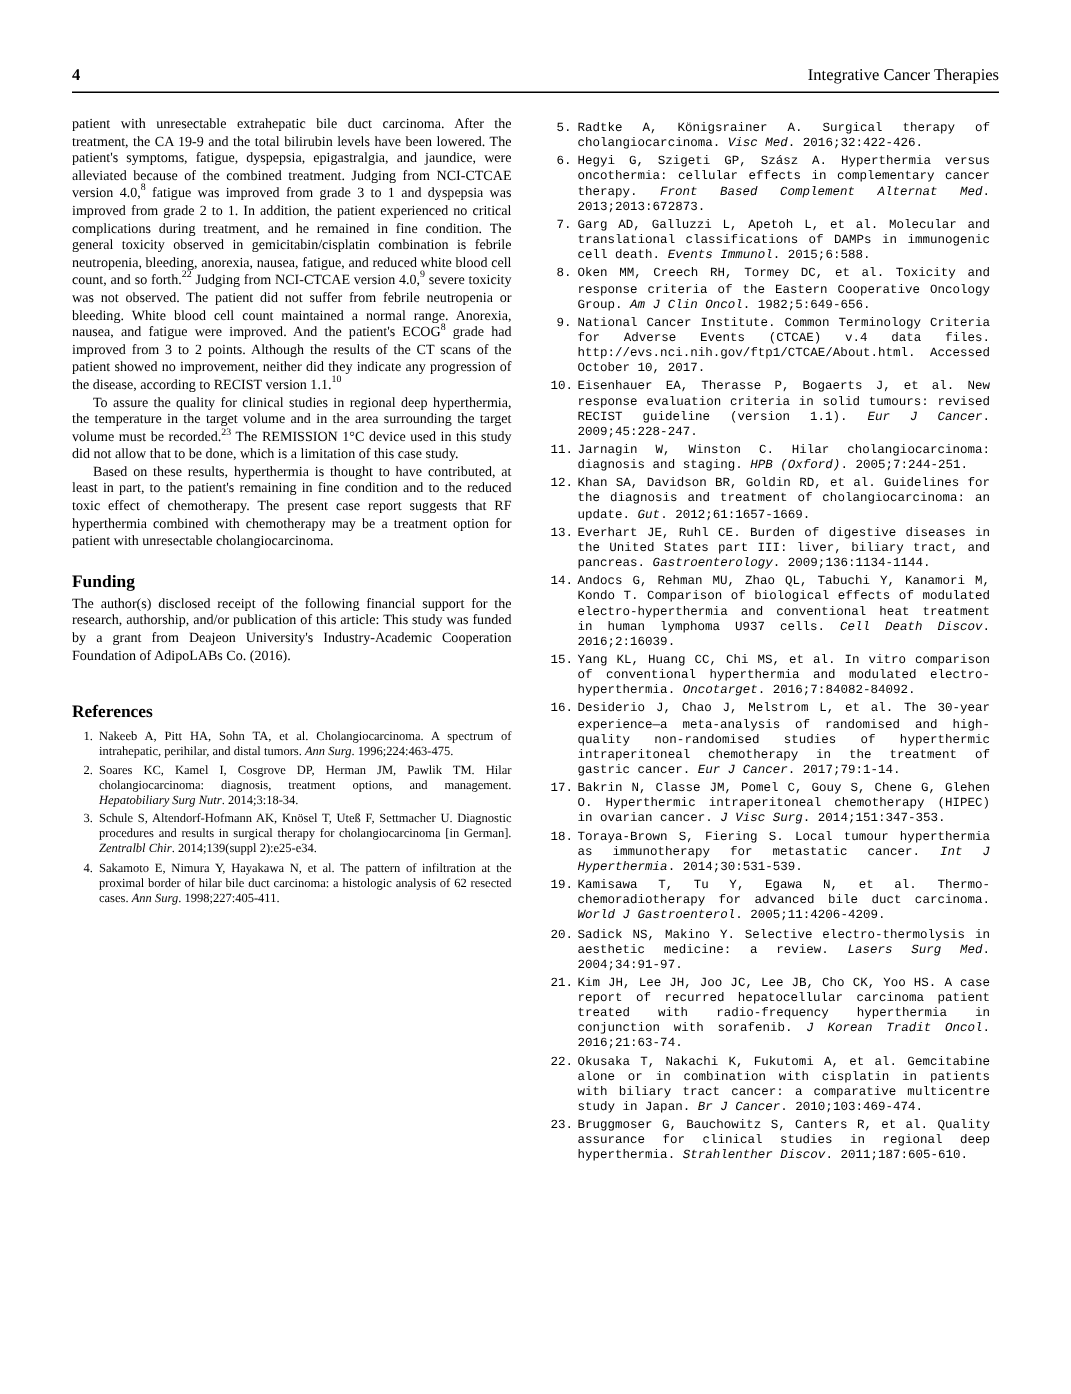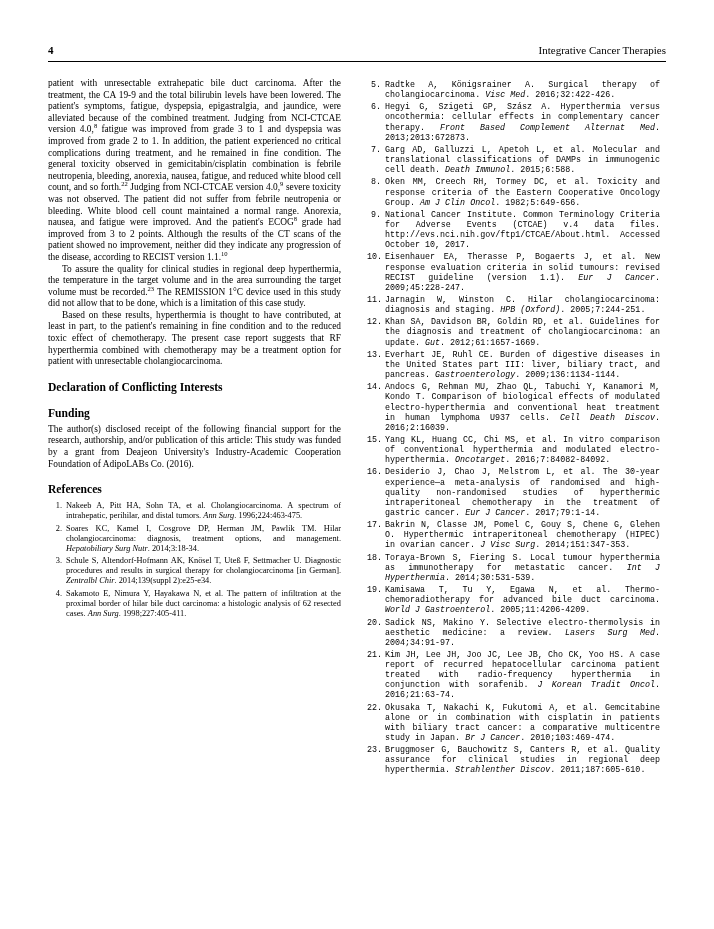--- a/index.html
+++ b/index.html
@@ -65,21 +65,21 @@
   }
   h2.section {
     font-size: 11.6px;
     font-weight: bold;
     margin: 13px 0 4px 0;
     line-height: 13px;
   }
   h2.refs {
     font-size: 11.6px;
     font-weight: bold;
-    margin: 13px 0 5px 0;
+    margin: 24px 0 5px 0;
   }
   ol.reflist {
     margin: 0;
     padding: 0 0 0 18px;
     list-style: none;
     counter-reset: refctr;
   }
   ol.reflist li {
     position: relative;
     counter-increment: refctr;
@@ -110,40 +110,39 @@
     <span class="jtitle">Integrative Cancer Therapies</span>
   </div>
 
   <div class="cols">
 
     <div class="col">
       <p class="body first">patient with unresectable extrahepatic bile duct carcinoma. After the treatment, the CA 19-9 and the total bilirubin levels have been lowered. The patient's symptoms, fatigue, dyspepsia, epigastralgia, and jaundice, were alleviated because of the combined treatment. Judging from NCI-CTCAE version 4.0,<sup>8</sup> fatigue was improved from grade 3 to 1 and dyspepsia was improved from grade 2 to 1. In addition, the patient experienced no critical complications during treatment, and he remained in fine condition. The general toxicity observed in gemicitabin/cisplatin combination is febrile neutropenia, bleeding, anorexia, nausea, fatigue, and reduced white blood cell count, and so forth.<sup>22</sup> Judging from NCI-CTCAE version 4.0,<sup>9</sup> severe toxicity was not observed. The patient did not suffer from febrile neutropenia or bleeding. White blood cell count maintained a normal range. Anorexia, nausea, and fatigue were improved. And the patient's ECOG<sup>8</sup> grade had improved from 3 to 2 points. Although the results of the CT scans of the patient showed no improvement, neither did they indicate any progression of the disease, according to RECIST version 1.1.<sup>10</sup></p>
       <p class="body">To assure the quality for clinical studies in regional deep hyperthermia, the temperature in the target volume and in the area surrounding the target volume must be recorded.<sup>23</sup> The REMISSION 1°C device used in this study did not allow that to be done, which is a limitation of this case study.</p>
       <p class="body">Based on these results, hyperthermia is thought to have contributed, at least in part, to the patient's remaining in fine condition and to the reduced toxic effect of chemotherapy. The present case report suggests that RF hyperthermia combined with chemotherapy may be a treatment option for patient with unresectable cholangiocarcinoma.</p>
 
-      <h2 class="section">Declaration of Conflicting Interests</h2>
 
       <h2 class="section">Funding</h2>
       <p class="body first">The author(s) disclosed receipt of the following financial support for the research, authorship, and/or publication of this article: This study was funded by a grant from Deajeon University's Industry-Academic Cooperation Foundation of AdipoLABs Co. (2016).</p>
 
       <h2 class="refs">References</h2>
       <ol class="reflist">
           <li>Nakeeb A, Pitt HA, Sohn TA, et al. Cholangiocarcinoma. A spectrum of intrahepatic, perihilar, and distal tumors. <i>Ann Surg</i>. 1996;224:463-475.</li>
           <li>Soares KC, Kamel I, Cosgrove DP, Herman JM, Pawlik TM. Hilar cholangiocarcinoma: diagnosis, treatment options, and management. <i>Hepatobiliary Surg Nutr</i>. 2014;3:18-34.</li>
           <li>Schule S, Altendorf-Hofmann AK, Knösel T, Uteß F, Settmacher U. Diagnostic procedures and results in surgical therapy for cholangiocarcinoma [in German]. <i>Zentralbl Chir</i>. 2014;139(suppl 2):e25-e34.</li>
           <li>Sakamoto E, Nimura Y, Hayakawa N, et al. The pattern of infiltration at the proximal border of hilar bile duct carcinoma: a histologic analysis of 62 resected cases. <i>Ann Surg</i>. 1998;227:405-411.</li>
         </ol>
     </div>
 
     <div class="col">
       <div class="spacer-top"></div>
       <ol class="reflist" style="counter-reset: refctr 4; font-family: Liberation Mono, monospace;">
           <li>Radtke A, Königsrainer A. Surgical therapy of cholangiocarcinoma. <i>Visc Med</i>. 2016;32:422-426.</li>
           <li>Hegyi G, Szigeti GP, Szász A. Hyperthermia versus oncothermia: cellular effects in complementary cancer therapy. <i>Front Based Complement Alternat Med</i>. 2013;2013:672873.</li>
-          <li>Garg AD, Galluzzi L, Apetoh L, et al. Molecular and translational classifications of DAMPs in immunogenic cell death. <i>Death Immunol</i>. 2015;6:588.</li>
+          <li>Garg AD, Galluzzi L, Apetoh L, et al. Molecular and translational classifications of DAMPs in immunogenic cell death. <i>Events Immunol</i>. 2015;6:588.</li>
           <li>Oken MM, Creech RH, Tormey DC, et al. Toxicity and response criteria of the Eastern Cooperative Oncology Group. <i>Am J Clin Oncol</i>. 1982;5:649-656.</li>
           <li>National Cancer Institute. Common Terminology Criteria for Adverse Events (CTCAE) v.4 data files. http://evs.nci.nih.gov/ftp1/CTCAE/About.html. Accessed October 10, 2017.</li>
           <li>Eisenhauer EA, Therasse P, Bogaerts J, et al. New response evaluation criteria in solid tumours: revised RECIST guideline (version 1.1). <i>Eur J Cancer</i>. 2009;45:228-247.</li>
           <li>Jarnagin W, Winston C. Hilar cholangiocarcinoma: diagnosis and staging. <i>HPB (Oxford)</i>. 2005;7:244-251.</li>
           <li>Khan SA, Davidson BR, Goldin RD, et al. Guidelines for the diagnosis and treatment of cholangiocarcinoma: an update. <i>Gut</i>. 2012;61:1657-1669.</li>
           <li>Everhart JE, Ruhl CE. Burden of digestive diseases in the United States part III: liver, biliary tract, and pancreas. <i>Gastroenterology</i>. 2009;136:1134-1144.</li>
           <li>Andocs G, Rehman MU, Zhao QL, Tabuchi Y, Kanamori M, Kondo T. Comparison of biological effects of modulated electro-hyperthermia and conventional heat treatment in human lymphoma U937 cells. <i>Cell Death Discov</i>. 2016;2:16039.</li>
           <li>Yang KL, Huang CC, Chi MS, et al. In vitro comparison of conventional hyperthermia and modulated electro-hyperthermia. <i>Oncotarget</i>. 2016;7:84082-84092.</li>
           <li>Desiderio J, Chao J, Melstrom L, et al. The 30-year experience—a meta-analysis of randomised and high-quality non-randomised studies of hyperthermic intraperitoneal chemotherapy in the treatment of gastric cancer. <i>Eur J Cancer</i>. 2017;79:1-14.</li>
           <li>Bakrin N, Classe JM, Pomel C, Gouy S, Chene G, Glehen O. Hyperthermic intraperitoneal chemotherapy (HIPEC) in ovarian cancer. <i>J Visc Surg</i>. 2014;151:347-353.</li>

